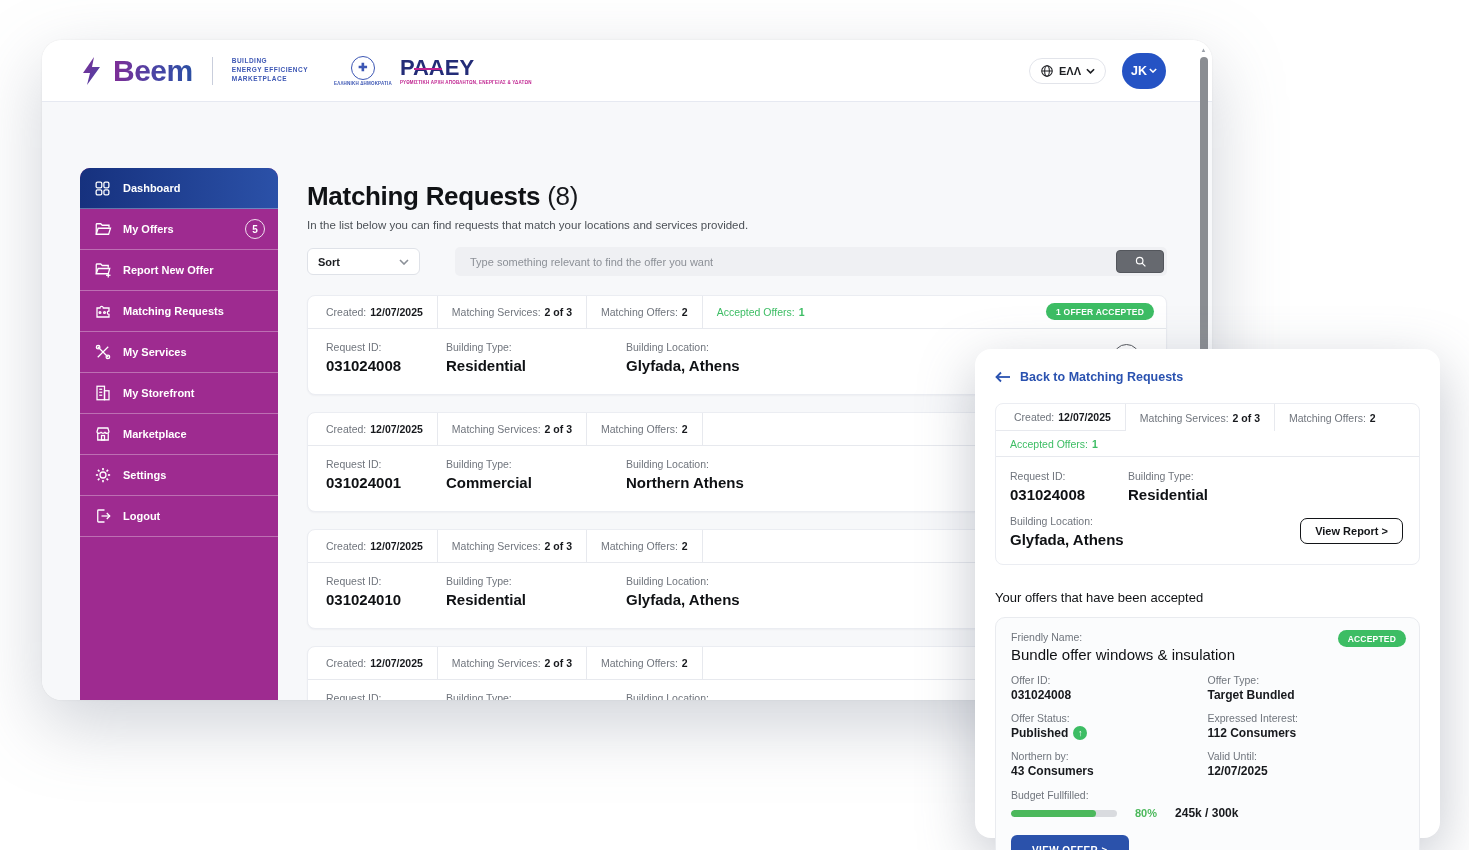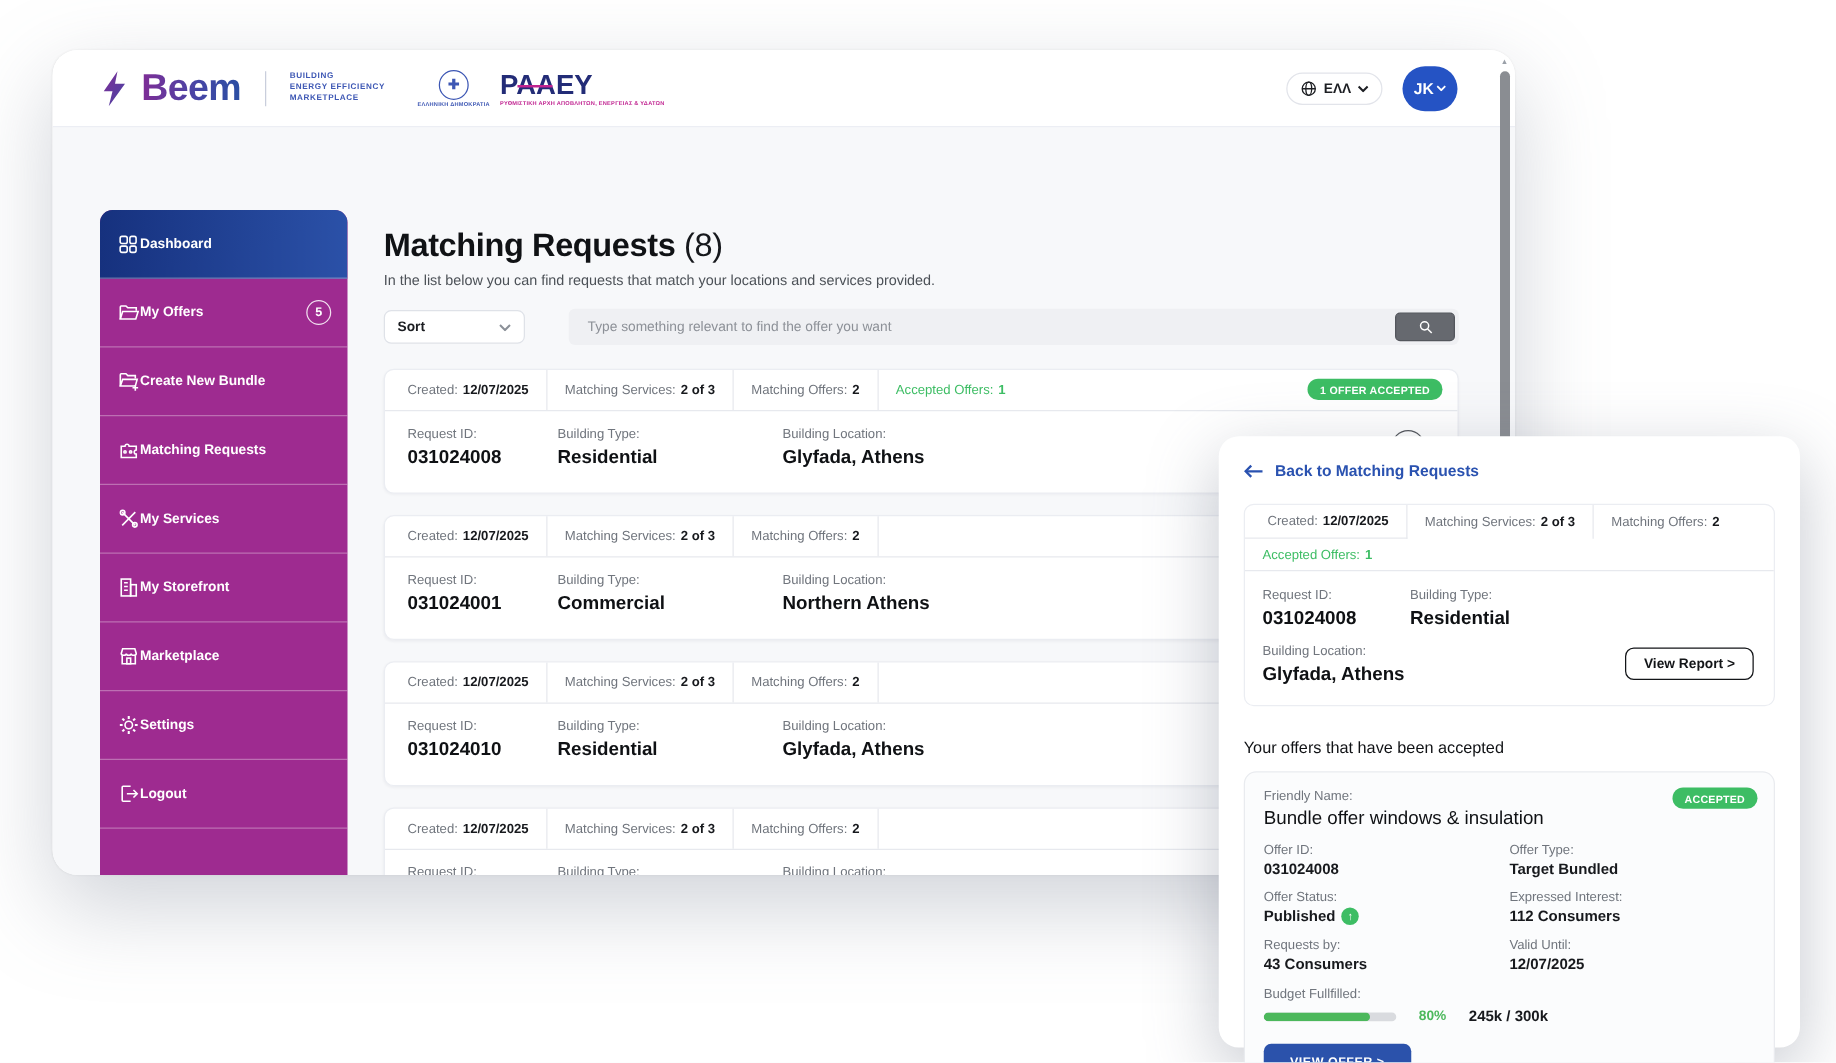--- a/index.html
+++ b/index.html
@@ -42,21 +42,21 @@
 
   
   .scroll-arrow { position:absolute; right:4px; top:7px; width:9px; text-align:center;
                   font-size:6px; color:#9aa0a8; }
   .scroll-thumb { position:absolute; right:4px; top:17px; width:8px; height:624px;
                   background:#8a8d92; border-radius:4px; }
 
   
   .sidebar { position:absolute; left:38px; top:66px; width:198px; height:582px;
              background:#9E2B90; border-radius:10px; overflow:hidden; }
-  .side-item { height:55px; display:flex; align-items:center; gap:0; padding:0 13px;
+  .side-item { height:41px; display:flex; align-items:center; gap:11px; padding:0 13px;
                color:#fff; font-size:11px; font-weight:700; border-bottom:1px solid rgba(255,255,255,.32);
                cursor:pointer; }
   .side-item.active { background:linear-gradient(90deg,#16317E 0%,#2B51A8 100%); }
   .side-icon { width:19px; height:19px; flex:0 0 19px; display:flex; align-items:center; justify-content:center; }
   .side-badge { margin-left:auto; width:20px; height:20px; border:1px solid rgba(255,255,255,.85);
                 border-radius:50%; font-size:10px; font-weight:700; display:flex;
                 align-items:center; justify-content:center; }
 
   
   .main-col { position:absolute; left:265px; top:66px; width:860px; }
@@ -227,21 +227,21 @@
         </div>
         <div class="side-item">
           <span class="side-icon">
             <svg width="18" height="18" viewBox="0 0 24 24" fill="none" stroke="#fff" stroke-width="1.7">
               <path d="M3 17V5a1 1 0 0 1 1-1h5l2 2h8v3"></path>
                 <path d="M3 17l2.5-7H21l-2 7z"></path>
               <line x1="16" y1="19" x2="22" y2="19"></line>
                 <line x1="19" y1="16" x2="19" y2="22"></line>
             </svg>
             </span>
-          <span>Create New Bundle</span>
+          <span>Report New Offer</span>
         </div>
         <div class="side-item">
           <span class="side-icon">
             <svg width="18" height="18" viewBox="0 0 24 24" fill="none" stroke="#fff" stroke-width="1.7">
               <path d="M4 8h4a2.2 2.2 0 1 1 4.4 0H20v4a2.2 2.2 0 1 0 0 4.4V20H4z"></path>
               <circle cx="8" cy="14" r="1.2"></circle>
                 <circle cx="14" cy="14" r="1.2"></circle>
             </svg>
             </span>
           <span>Matching Requests</span>
@@ -543,21 +543,21 @@
           <div class="val">
             <span>Published</span>
             <span class="pub-icon">↑</span>
           </div>
         </div>
         <div class="og-cell">
             <div class="lab">Expressed Interest:</div>
             <div class="val">112 Consumers</div>
           </div>
         <div class="og-cell">
-            <div class="lab">Requests by:</div>
+            <div class="lab">Northern by:</div>
             <div class="val">43 Consumers</div>
           </div>
         <div class="og-cell">
             <div class="lab">Valid Until:</div>
             <div class="val">12/07/2025</div>
           </div>
       </div>
 
       <div class="budget">
         <div class="tiny-lab">Budget Fullfilled:</div>

